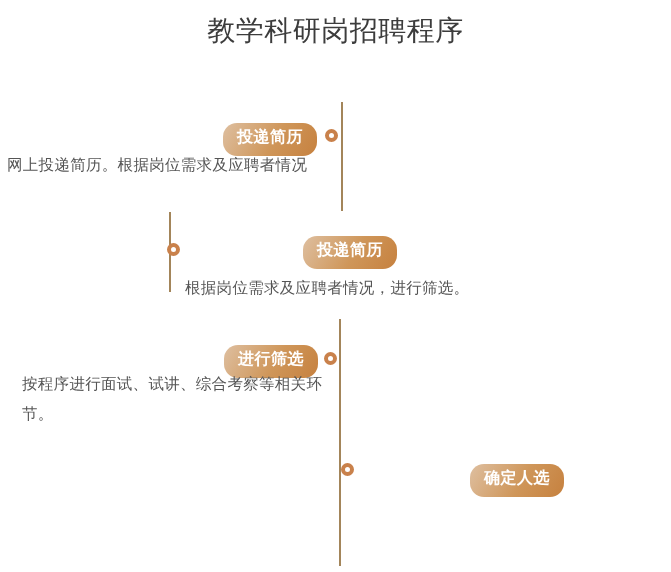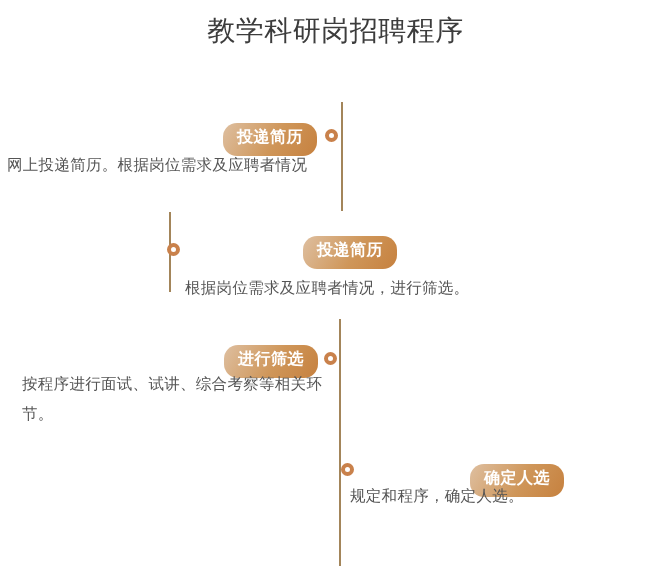--- a/index.html
+++ b/index.html
@@ -118,18 +118,17 @@
       <div class="desc desc-3">
         <div class="dline">按程序进行面试、试讲、综合考察等相关环</div>
         <div class="dline">节。</div>
       </div>
     </div>
 
     <div>
       <span class="dot dot-4"></span>
       <span class="badge badge-4">确定人选</span>
       <div class="desc desc-4">
-        <div class="dline">规定和程序，确定人选。</div>
       </div>
     </div>
 
   </div>
 </div>
 
 </body></html>

